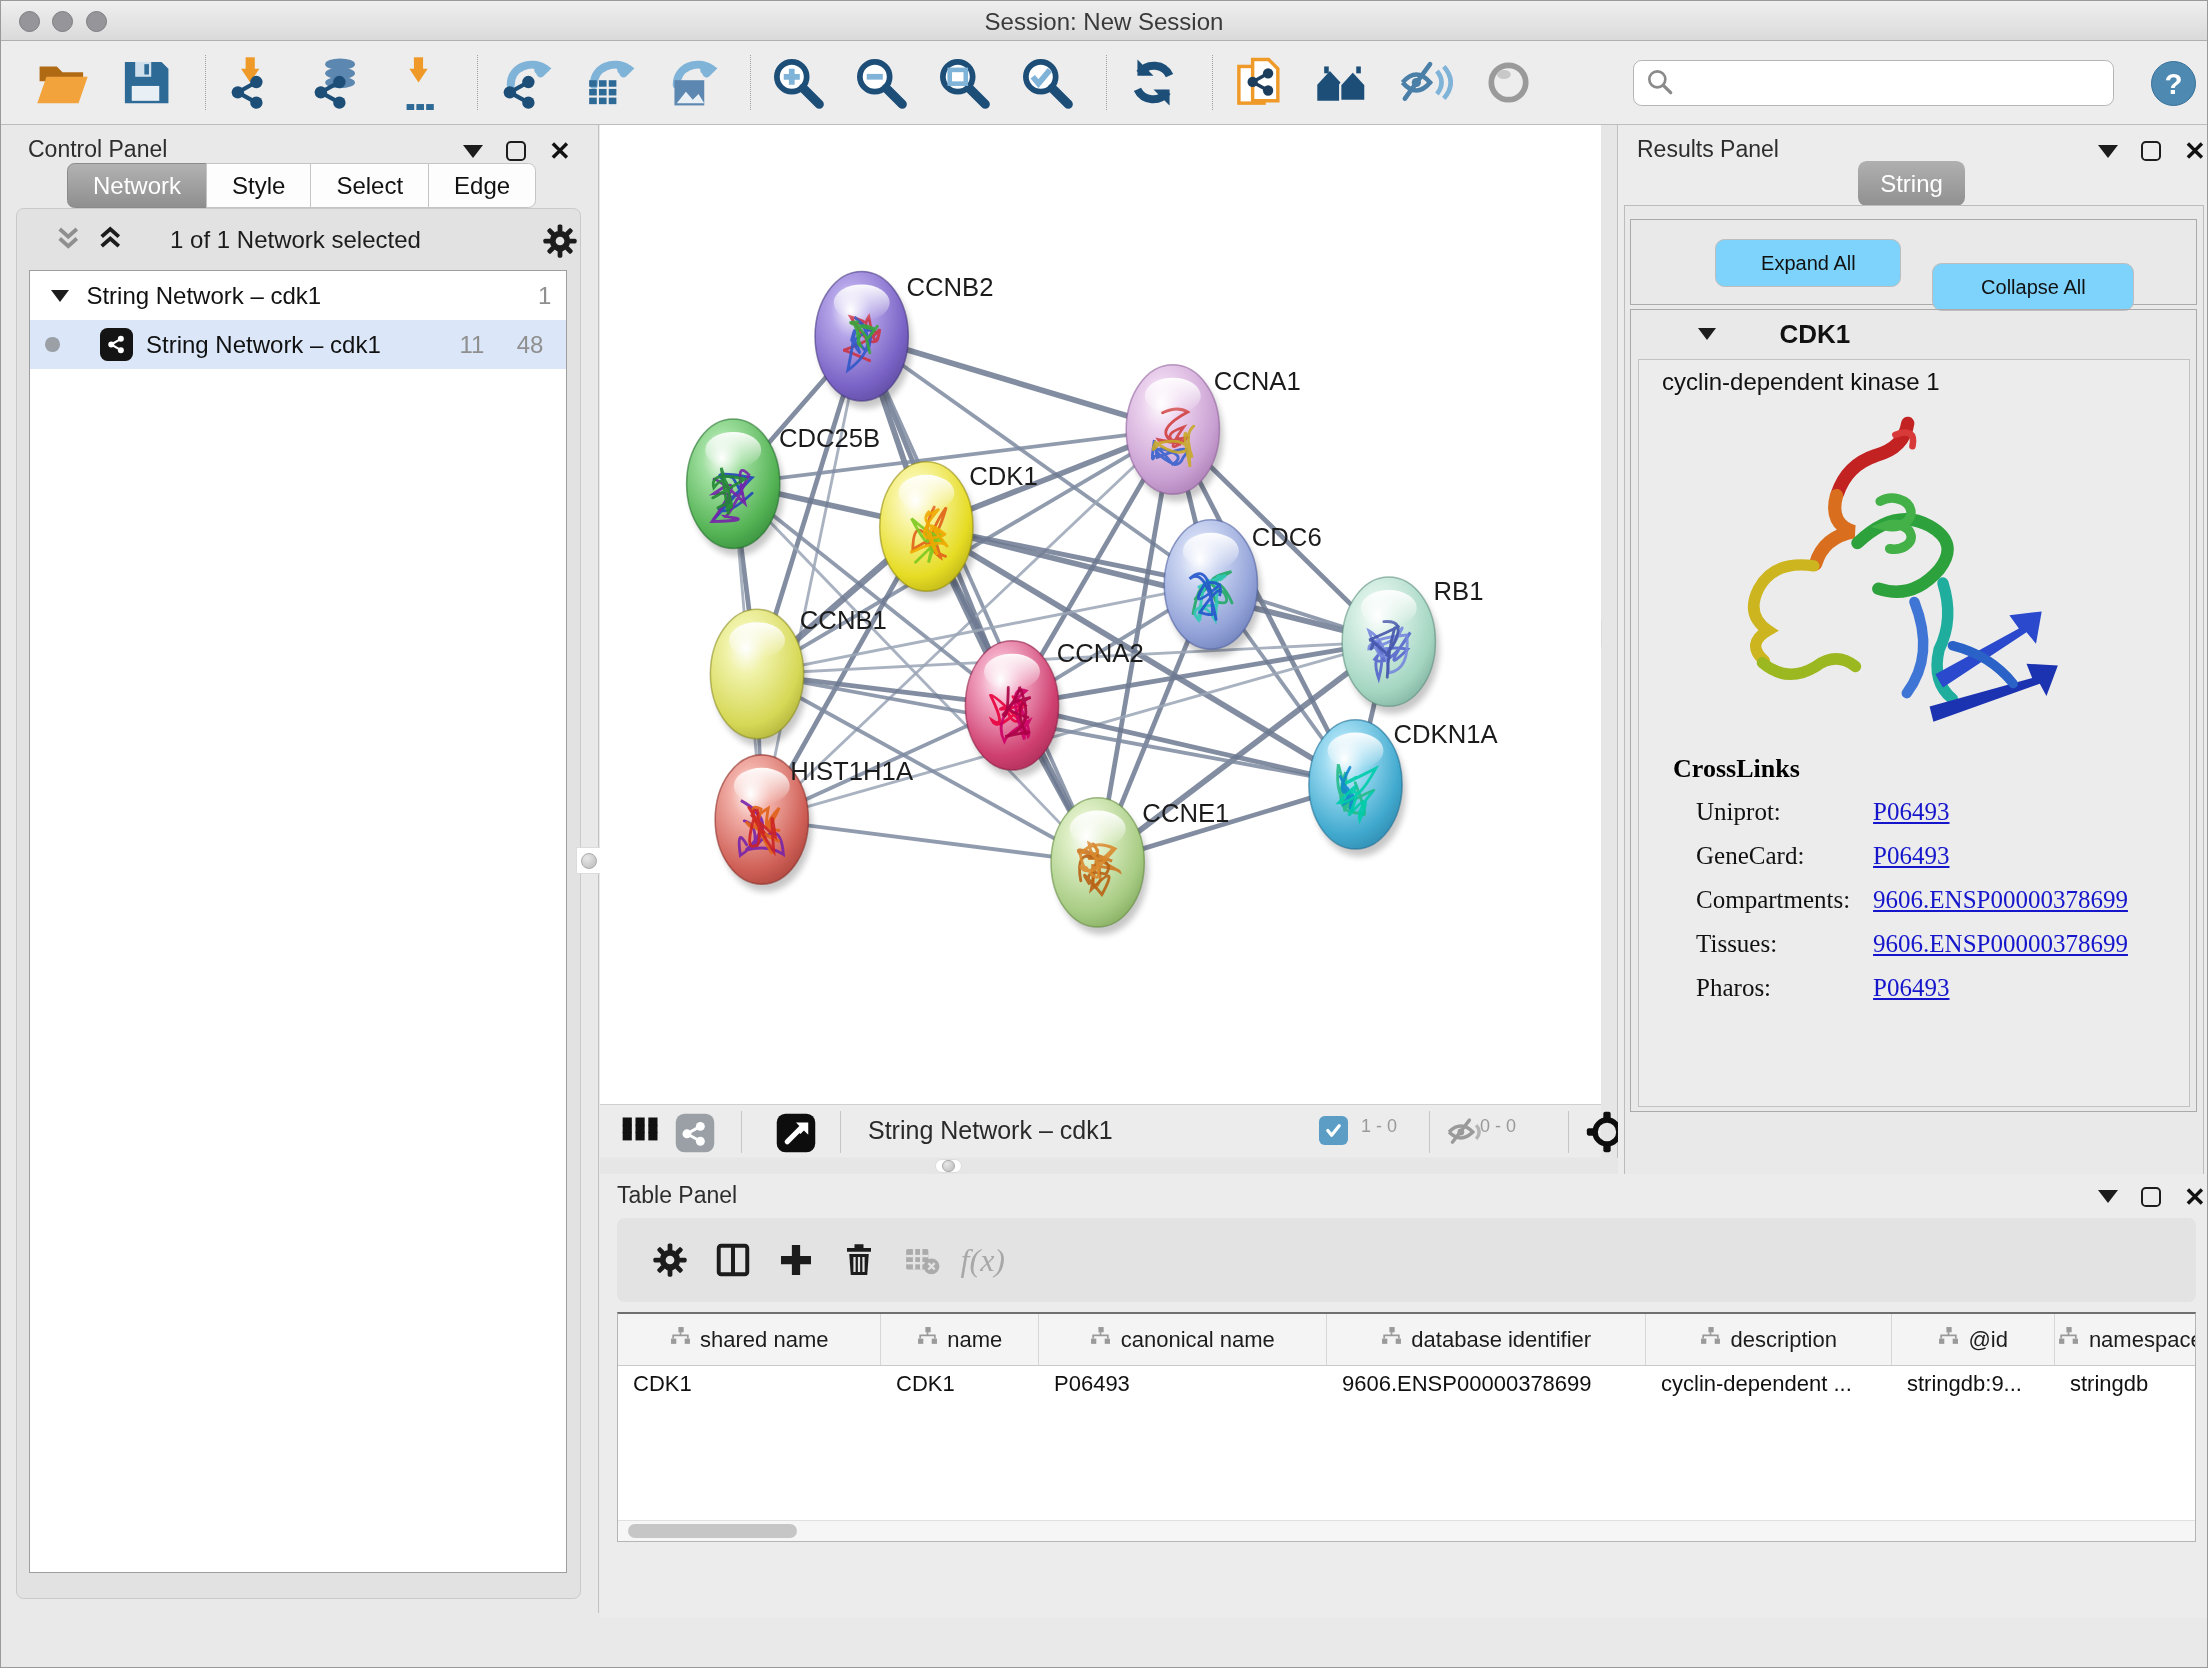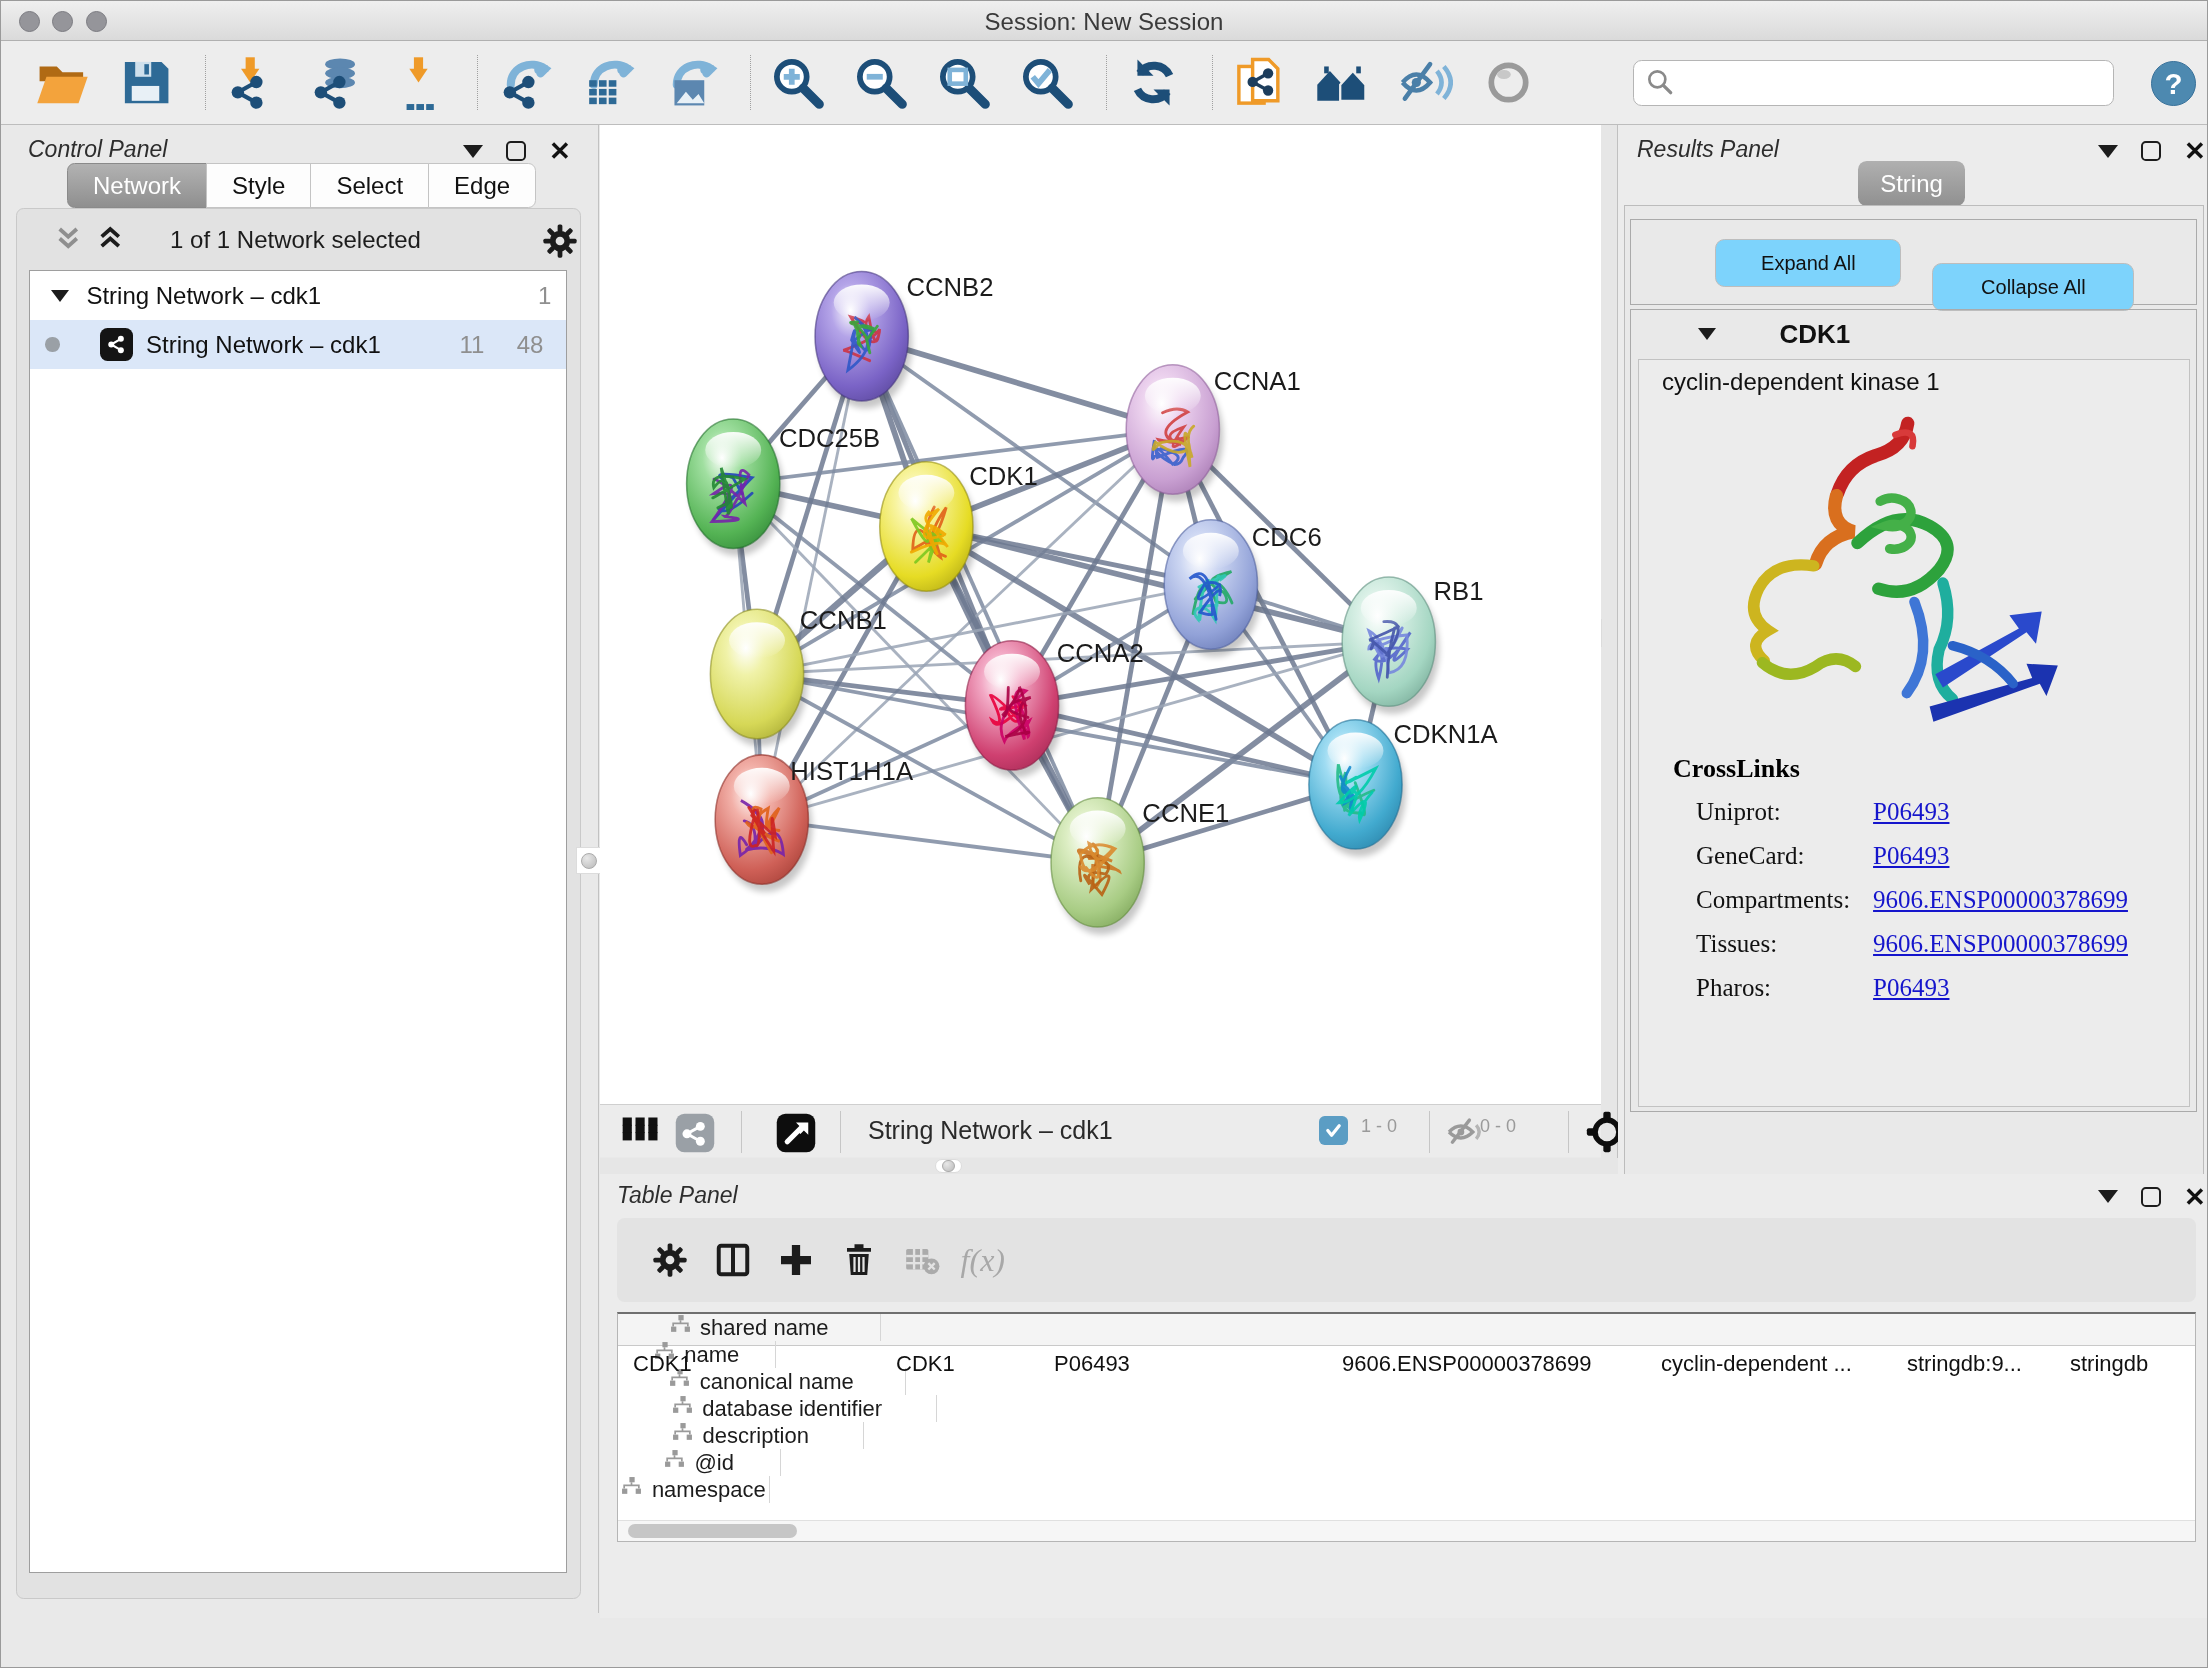--- a/index.html
+++ b/index.html
@@ -18,21 +18,21 @@
 .tb-sep { width:0; height:55px; border-left:1.9px dotted #a0a0a0; margin:0 17px 0 5.7px; flex:0 0 auto; }
 .search-box { position:absolute; left:1632px; top:19px; width:481px; height:46px; background:#fff; border:1.9px solid #b5b5b5; border-radius:8.6px; display:flex; align-items:center; padding-left:9.5px; }
 .search-box input { border:none; outline:none; font-size:23px; width:418px; background:transparent; font-family:"Liberation Sans",sans-serif; }
 .help-btn { position:absolute; left:2150px; top:20px; width:45px; height:45px; border-radius:50%; background:#4d89b0; border:1.9px solid #38719a; color:#fff; font-size:29.5px; font-weight:bold; display:flex; align-items:center; justify-content:center; }
 
 
 .panel-head-icons { position:absolute; display:flex; align-items:center; gap:23px; }
 .ph-tri { width:0; height:0; border-left:10.5px solid transparent; border-right:10.5px solid transparent; border-top:13.3px solid #1c1c1c; }
 .ph-float { width:20px; height:20px; border:2.9px solid #1c1c1c; border-radius:4.8px; }
 .ph-x { font-size:26px; font-weight:bold; color:#111; line-height:1; }
-.panel-title { font-size:23px; color:#2d2d2d;font-style:italic; }
+.panel-title { font-size:23px; color:#2d2d2d; }
 
 
 .control-panel { position:absolute; left:0; top:124px; width:598px; height:1488px; background:#e9e9e9; border-right:1px solid #c2c2c2; }
 .cp-title { position:absolute; left:27px; top:11.4px; }
 .cp-tabs { position:absolute; left:67px; top:38px; display:flex; }
 .tab-btn { height:45px; padding:0 25px; font-size:24px; display:flex; align-items:center; justify-content:center; background:#fdfdfd; border:1px solid #c4c4c4; margin-left:-1px; color:#111; }
 .tab-btn.first { border-radius:7.6px 0 0 7.6px; }
 .tab-btn.last { border-radius:0 7.6px 7.6px 0; }
 .tab-btn.sel { background:linear-gradient(#b2b2b2,#8f8f8f); color:#fff; border-color:#8a8a8a; }
 .cp-box { position:absolute; left:15px; top:83px; width:565px; height:1391px; background:#e2e2e2; border:1px solid #c9c9c9; border-radius:7.6px; }
@@ -79,21 +79,21 @@
 .xl-label { width:177px; color:#111; }
 .xl-link { color:#1515cc; text-decoration:underline; }
 
 
 .table-panel { position:absolute; left:599px; top:1173px; width:1609px; height:444px; background:#ececec; }
 .tp-title { position:absolute; left:17px; top:7.6px; }
 .tp-toolbar { position:absolute; left:17px; top:44px; width:1579px; height:84px; background:#e3e3e3; border-radius:7.6px; display:flex; align-items:center; padding-left:21px; }
 .tp-tool { width:63px; height:53px; display:flex; align-items:center; justify-content:center; }
 .fx-label { font-family:"Liberation Serif",serif; font-style:italic; font-size:32px; color:#a8a8a8; margin-left:7.6px; }
 .data-table { position:absolute; left:17px; top:138px; width:1579px; height:230px; background:#fff; border:1px solid #b5b5b5; border-top:2.9px solid #6f6f6f; overflow:hidden; }
-.dt-header { display:flex; height:32px; background:#f4f4f4; border-bottom:1px solid #c9c9c9;flex-direction:column; }
+.dt-header { display:flex; height:52px; background:#f4f4f4; border-bottom:1px solid #c9c9c9; }
 .dt-hcell { display:flex; align-items:center; justify-content:center; gap:9.5px; font-size:22px; color:#1c1c1c; border-right:1px solid #d6d6d6; overflow:hidden; white-space:nowrap; flex:0 0 auto; }
 .dt-row { display:flex; height:36px; background:#fff; }
 .dt-cell { padding-left:15px; display:flex; align-items:center; font-size:22px; color:#111; overflow:hidden; white-space:nowrap; flex:0 0 auto; }
 .dt-scroll { position:absolute; left:0; bottom:0; width:100%; height:21px; background:#f6f6f6; border-top:1px solid #e0e0e0; }
 .dt-thumb { position:absolute; left:9.5px; top:2.9px; width:169px; height:14.3px; background:#c6c6c6; border-radius:7.6px; }
 .tp-tabs { position:absolute; left:533px; top:395px; display:flex; }
 .tp-tab { height:43px; padding:0 24px; font-size:24px; display:flex; align-items:center; background:#fdfdfd; border:1px solid #c9c9c9; margin-left:-1px; color:#111; }
 .tp-tab.first { border-radius:8.6px 0 0 8.6px; }
 .tp-tab.last { border-radius:0 8.6px 8.6px 0; }
 .tp-tab.sel { background:linear-gradient(#a9a9a9,#8d8d8d); color:#fff; border-color:#888; }

